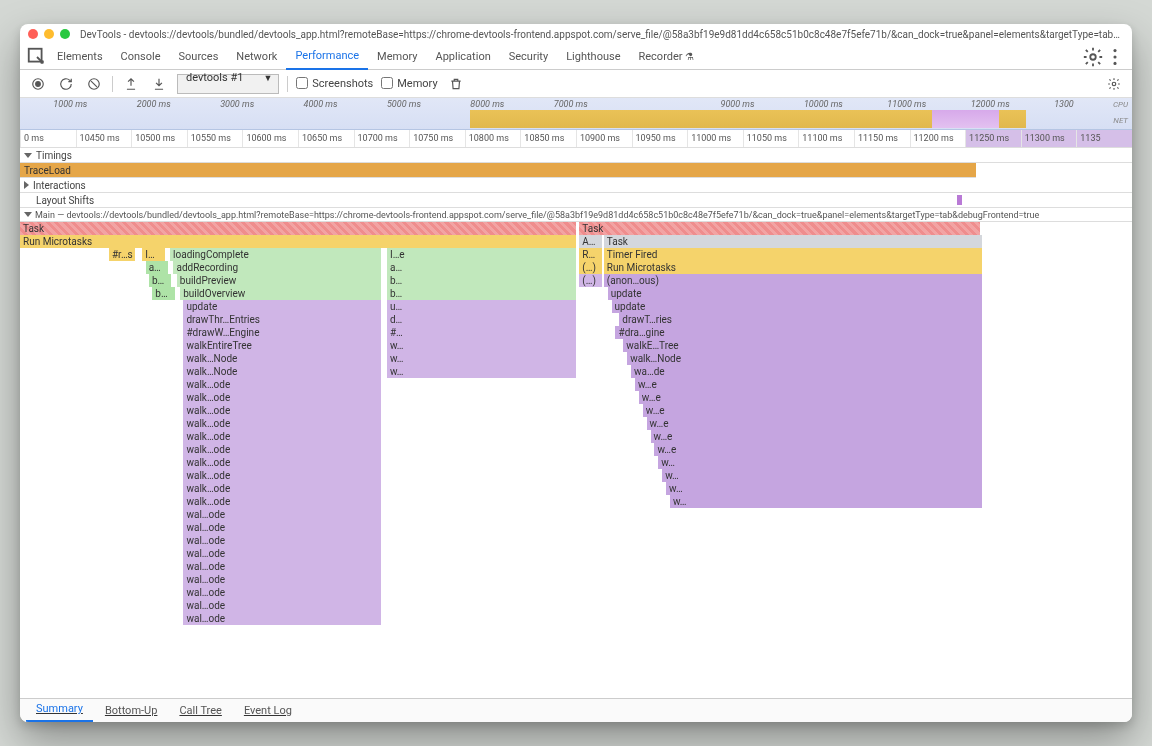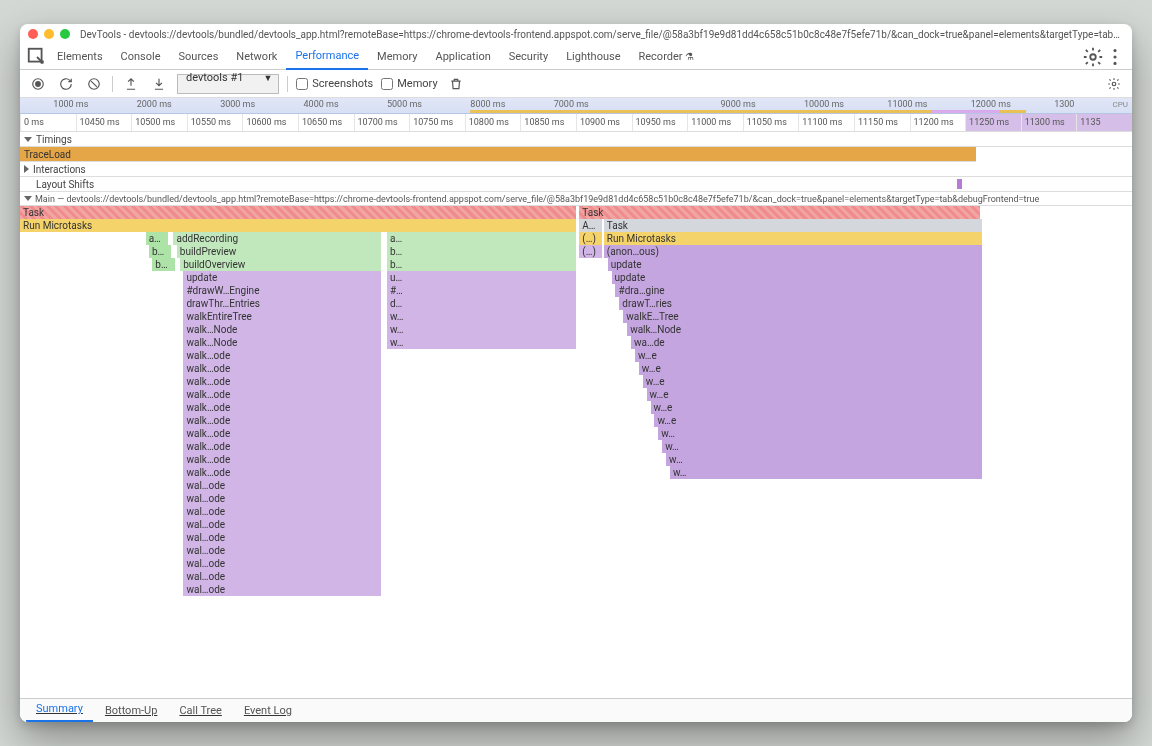--- a/index.html
+++ b/index.html
@@ -11,23 +11,23 @@
 .title { flex:1; text-align:center; font-size:10px; color:#555; white-space:nowrap; overflow:hidden; text-overflow:ellipsis; }
 .tabs { height:26px; border-bottom:1px solid #ccc; display:flex; align-items:center; padding:0 6px; gap:0; }
 .tabs .ico { width:22px; display:flex; justify-content:center; color:#555; cursor:pointer; }
 .tab { padding:6px 9px; font-size:11px; color:#555; cursor:pointer; }
 .tab.act { color:#1a73e8; border-bottom:2px solid #1a73e8; }
 .sp { flex:1; }
 .toolbar { height:28px; border-bottom:1px solid #ddd; display:flex; align-items:center; padding:0 8px; gap:8px; }
 .tbtn { width:20px; height:20px; display:flex; align-items:center; justify-content:center; color:#555; cursor:pointer; }
 .tbtn svg { width:14px; height:14px; }
 .sel { height:20px; border:1px solid #bbb; background:#f1f1f1; display:flex; align-items:center; padding:0 6px 12px 8px; gap:20px; font-size:11px; cursor:pointer; }
-.chk { display:flex; align-items:flex-end; gap:4px; font-size:11px; color:#444; }
+.chk { display:flex; align-items:flex-start; gap:4px; font-size:11px; color:#444; }
 .chk input { width:12px; height:12px; cursor:pointer; }
-.ovw { height:16px; background:linear-gradient(#e1e7f7,#d7dff4); border-bottom:1px solid #b5c5e3; position:relative; overflow:hidden; }
+.ovw { height:32px; background:linear-gradient(#e1e7f7,#d7dff4); border-bottom:1px solid #b5c5e3; position:relative; overflow:hidden;font-style:italic; }
 .ovw .tick { position:absolute; top:1px; font-size:9px; color:#666; }
 .ovw .sel-region { position:absolute; top:12px; height:18px; background:linear-gradient(#eac257,#e1b84e); }
 .ovw .lbl { position:absolute; right:4px; font-size:8px; color:#888; }
 .dtl-ruler { height:18px; display:flex; border-bottom:1px solid #ddd; background:#fff; }
 .dtl-ruler .r-tick { flex:1; font-size:9px; color:#555; border-left:1px solid #e5e5e5; padding-left:3px; line-height:17px; }
 .dtl-ruler .r-tick.hl { background:#d5bfe8; }
 .section-row { height:15px; display:flex; align-items:center; border-bottom:1px solid #ddd; font-size:10px; padding-left:4px; color:#444; gap:4px; }
 .arr { display:inline-block; width:0; height:0; }
 .arr.d { border-left:4px solid transparent; border-right:4px solid transparent; border-top:5px solid #666; }
 .arr.r { border-top:4px solid transparent; border-bottom:4px solid transparent; border-left:5px solid #666; }
@@ -222,20 +222,28 @@
     </div>
 
     <div class="task-row">
       <div class="abs c-yel" style="left:0;width:50%"><span>Run Microtasks</span></div>
       <div class="abs c-gry" style="left:50.3%;width:2%"><span>A…</span></div>
       <div class="abs c-gry" style="left:52.5%;width:34%"><span>Task</span></div>
     </div>
 
     <div id="flame-body">
         <div class="task-row">
+          <div class="abs c-yel" style="left: 8%; width: 2.3%;">#r…s</div>
+          <div class="abs c-yel" style="left: 11%; width: 2%;">I…</div>
+          <div class="abs c-grn2" style="left: 13.5%; width: 19%;">loadingComplete</div>
+          <div class="abs c-grn2" style="left: 33%; width: 17%;">I…e</div>
+          <div class="abs c-yel" style="left: 50.3%; width: 2%;">R…</div>
+          <div class="abs c-yel" style="left: 52.5%; width: 34%;">Timer Fired</div>
+        </div>
+        <div class="task-row">
           <div class="abs c-grn" style="left: 11.3%; width: 2%;">a…</div>
           <div class="abs c-grn2" style="left: 13.8%; width: 18.7%;">addRecording</div>
           <div class="abs c-grn2" style="left: 33%; width: 17%;">a…</div>
           <div class="abs c-yel" style="left: 50.3%; width: 2%;">(…)</div>
           <div class="abs c-yel" style="left: 52.5%; width: 34%;">Run Microtasks</div>
         </div>
         <div class="task-row">
           <div class="abs c-grn" style="left: 11.6%; width: 2%;">b…</div>
           <div class="abs c-grn2" style="left: 14.1%; width: 18.4%;">buildPreview</div>
           <div class="abs c-grn2" style="left: 33%; width: 17%;">b…</div>
@@ -247,28 +255,28 @@
           <div class="abs c-grn2" style="left: 14.4%; width: 18.1%;">buildOverview</div>
           <div class="abs c-grn2" style="left: 33%; width: 17%;">b…</div>
           <div class="abs c-prp" style="left: 52.85%; width: 33.65%;">update</div>
         </div>
         <div class="task-row">
           <div class="abs c-prp2" style="left: 14.7%; width: 17.8%;">update</div>
           <div class="abs c-prp2" style="left: 33%; width: 17%;">u…</div>
           <div class="abs c-prp" style="left: 53.2%; width: 33.3%;">update</div>
         </div>
         <div class="task-row">
+          <div class="abs c-prp2" style="left: 14.7%; width: 17.8%;">drawThr…Entries</div>
+          <div class="abs c-prp2" style="left: 33%; width: 17%;">d…</div>
+          <div class="abs c-prp" style="left: 53.9%; width: 32.6%;">drawT…ries</div>
+        </div>
+        <div class="task-row">
           <div class="abs c-prp2" style="left: 14.7%; width: 17.8%;">#drawW…Engine</div>
           <div class="abs c-prp2" style="left: 33%; width: 17%;">#…</div>
           <div class="abs c-prp" style="left: 53.55%; width: 32.95%;">#dra…gine</div>
-        </div>
-        <div class="task-row">
-          <div class="abs c-prp2" style="left: 14.7%; width: 17.8%;">drawThr…Entries</div>
-          <div class="abs c-prp2" style="left: 33%; width: 17%;">d…</div>
-          <div class="abs c-prp" style="left: 53.9%; width: 32.6%;">drawT…ries</div>
         </div>
         <div class="task-row">
           <div class="abs c-prp2" style="left: 14.7%; width: 17.8%;">walkEntireTree</div>
           <div class="abs c-prp2" style="left: 33%; width: 17%;">w…</div>
           <div class="abs c-prp" style="left: 54.25%; width: 32.25%;">walkE…Tree</div>
         </div>
         <div class="task-row">
           <div class="abs c-prp2" style="left: 14.7%; width: 17.8%;">walk…Node</div>
           <div class="abs c-prp2" style="left: 33%; width: 17%;">w…</div>
           <div class="abs c-prp" style="left: 54.6%; width: 31.9%;">walk…Node</div>

